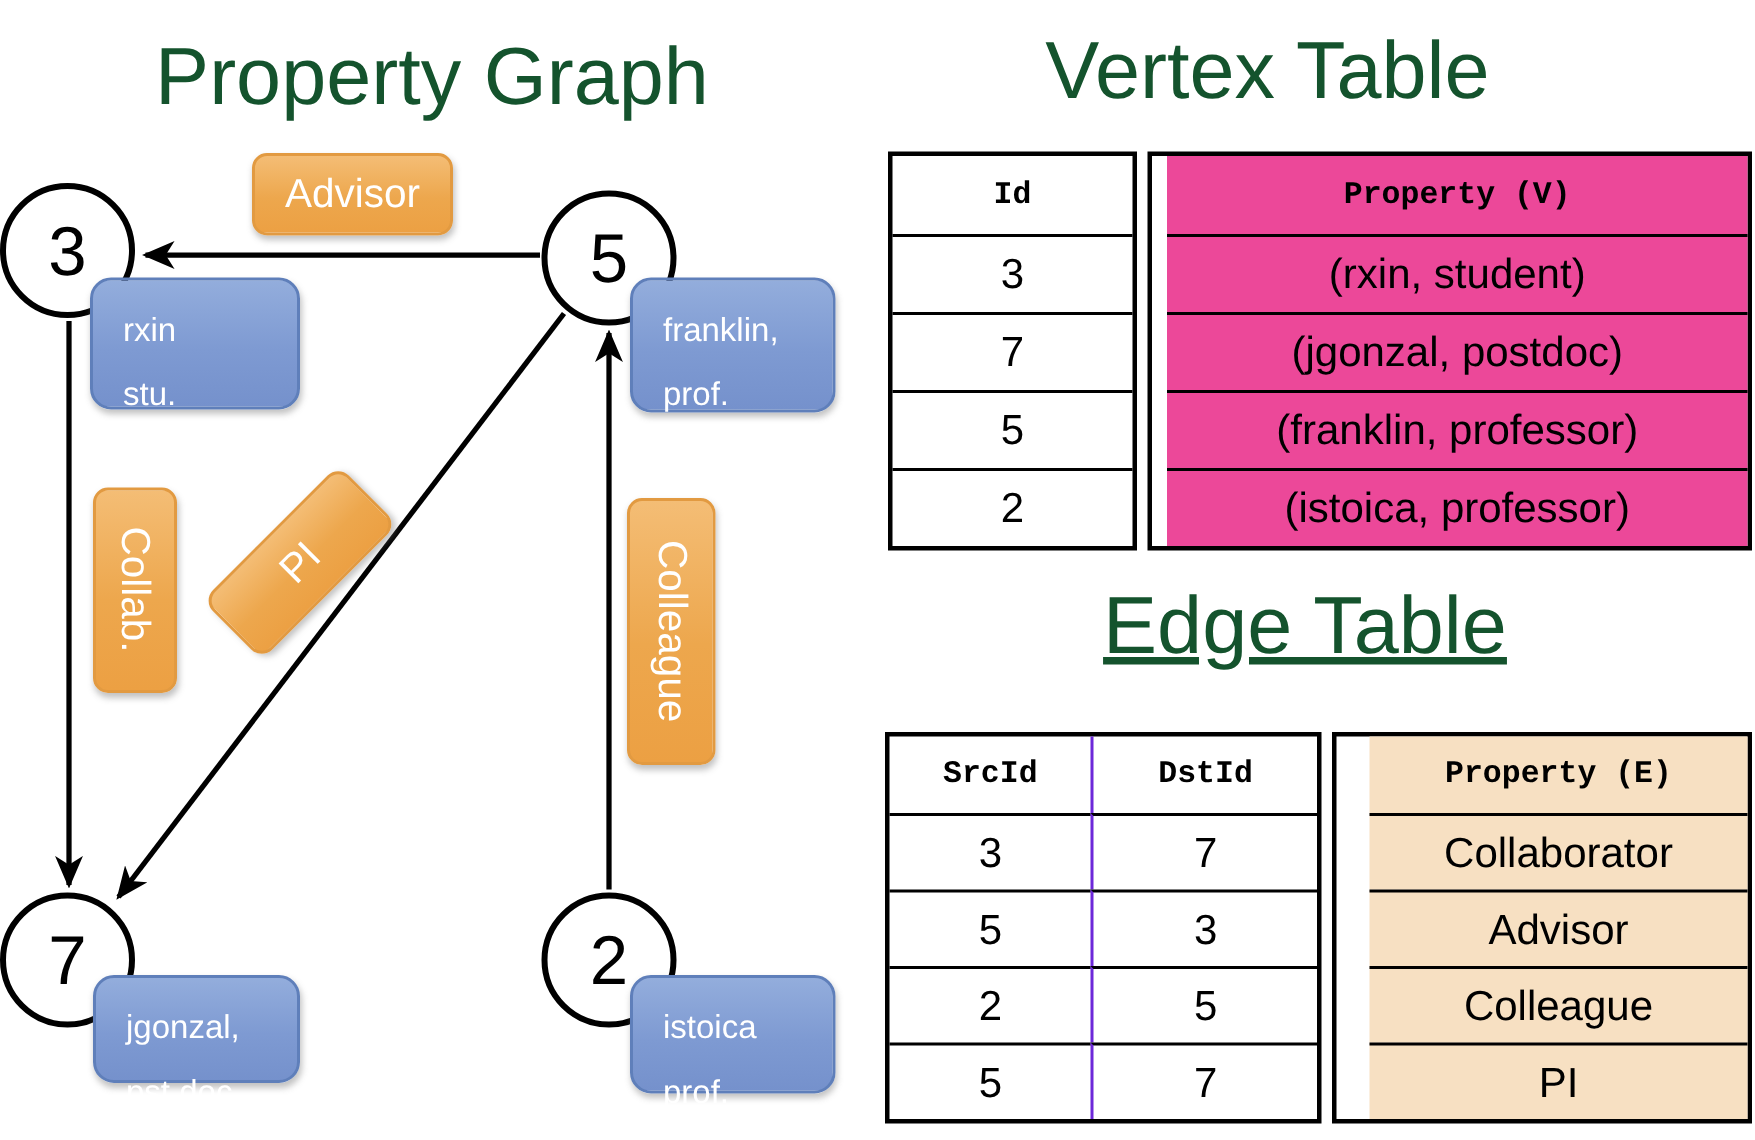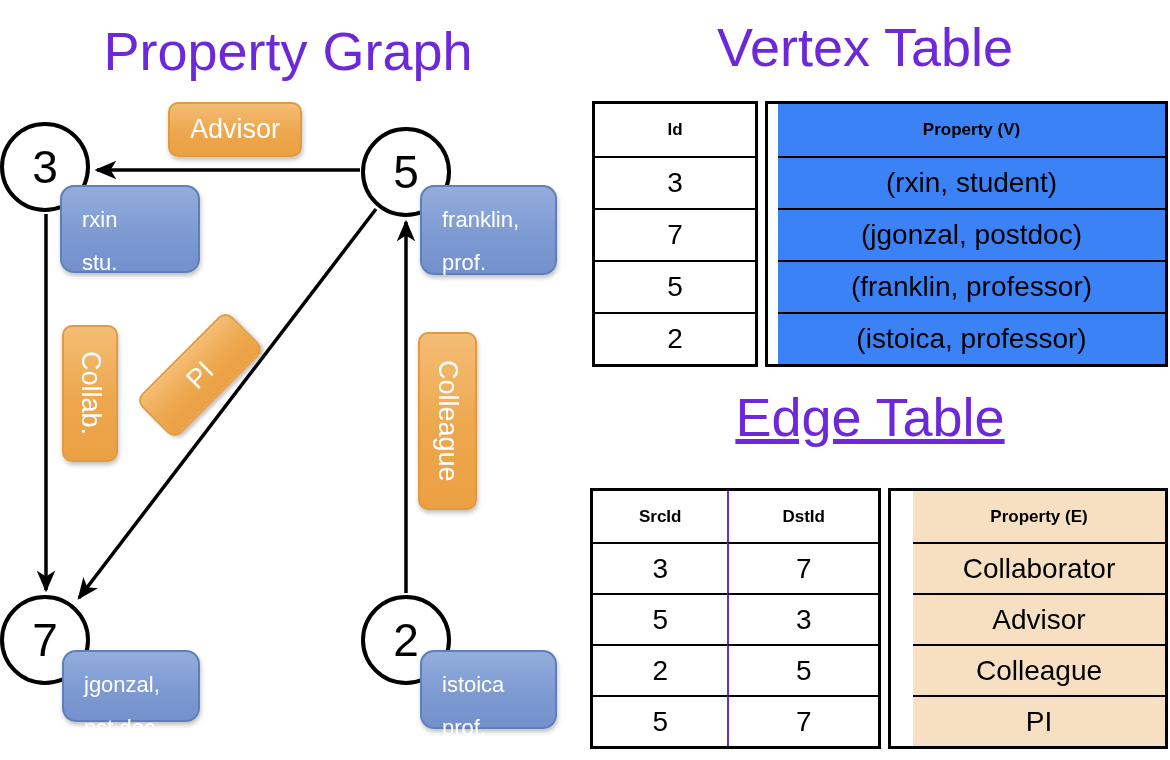--- a/index.html
+++ b/index.html
@@ -11,26 +11,26 @@
     background: #ffffff;
     overflow: hidden;
     font-family: "Liberation Sans", sans-serif;
     color: #000;
   }
   .title {
     position: absolute;
     font-size: 54px;
     font-weight: 400;
     letter-spacing: 0px;
-    color: #6d28d9;
+    color: #14532d;
     text-align: center;
     white-space: nowrap;
   }
   #graph-title    { left: 60px;  top: 20px; width: 456px; }
-  #vertex-title   { left: 585px; top: 16px; width: 560px; }
+  #vertex-title   { left: 565px; top: 16px; width: 560px; }
   #edge-title     { left: 585px; top: 386px; width: 570px; text-decoration: underline; }
 
   
   #edges-svg { position: absolute; left: 0; top: 0; z-index: 1; }
 
   .node {
     position: absolute;
     width: 90px; height: 90px;
     border: 4px solid #000;
     border-radius: 50%;
@@ -86,24 +86,24 @@
     background: #fff;
     display: grid;
     z-index: 2;
   }
   .tbox .cell {
     display: flex; align-items: center; justify-content: center;
     font-size: 28px;
     border-top: 2px solid #000;
     white-space: nowrap;
   }
-  .tbox .cell.hdr { font-weight: 700; font-size: 17px; }
+  .tbox .cell.hdr { font-weight: 700; font-size: 21px; font-family: Liberation Mono, monospace; }
   .tbox .cell.r0 { border-top: none; }
   .tbox .cell.c2 { border-left: 2px solid #6d28d9; }
-  .blue-fill { background: #3b82f6; margin-left: 10px; }
+  .blue-fill { background: #ec4899; margin-left: 10px; }
   .tan-fill  { background: #f7e0c2; }
 
   #vtable-id   { left: 592px; top: 101px; width: 166px; grid-template-columns: 1fr; grid-auto-rows: 52px; }
   #vtable-prop { left: 765px; top: 101px; width: 403px; grid-template-columns: 1fr; grid-auto-rows: 52px; }
   #etable-ids  { left: 590px; top: 488px; width: 291px; grid-template-columns: 1fr 1.12fr; grid-auto-rows: 51px; }
   #etable-prop { left: 888px; top: 488px; width: 280px; grid-template-columns: 1fr; grid-auto-rows: 51px; padding-left: 22px; }
 </style>
 </head>
 <body>
 

